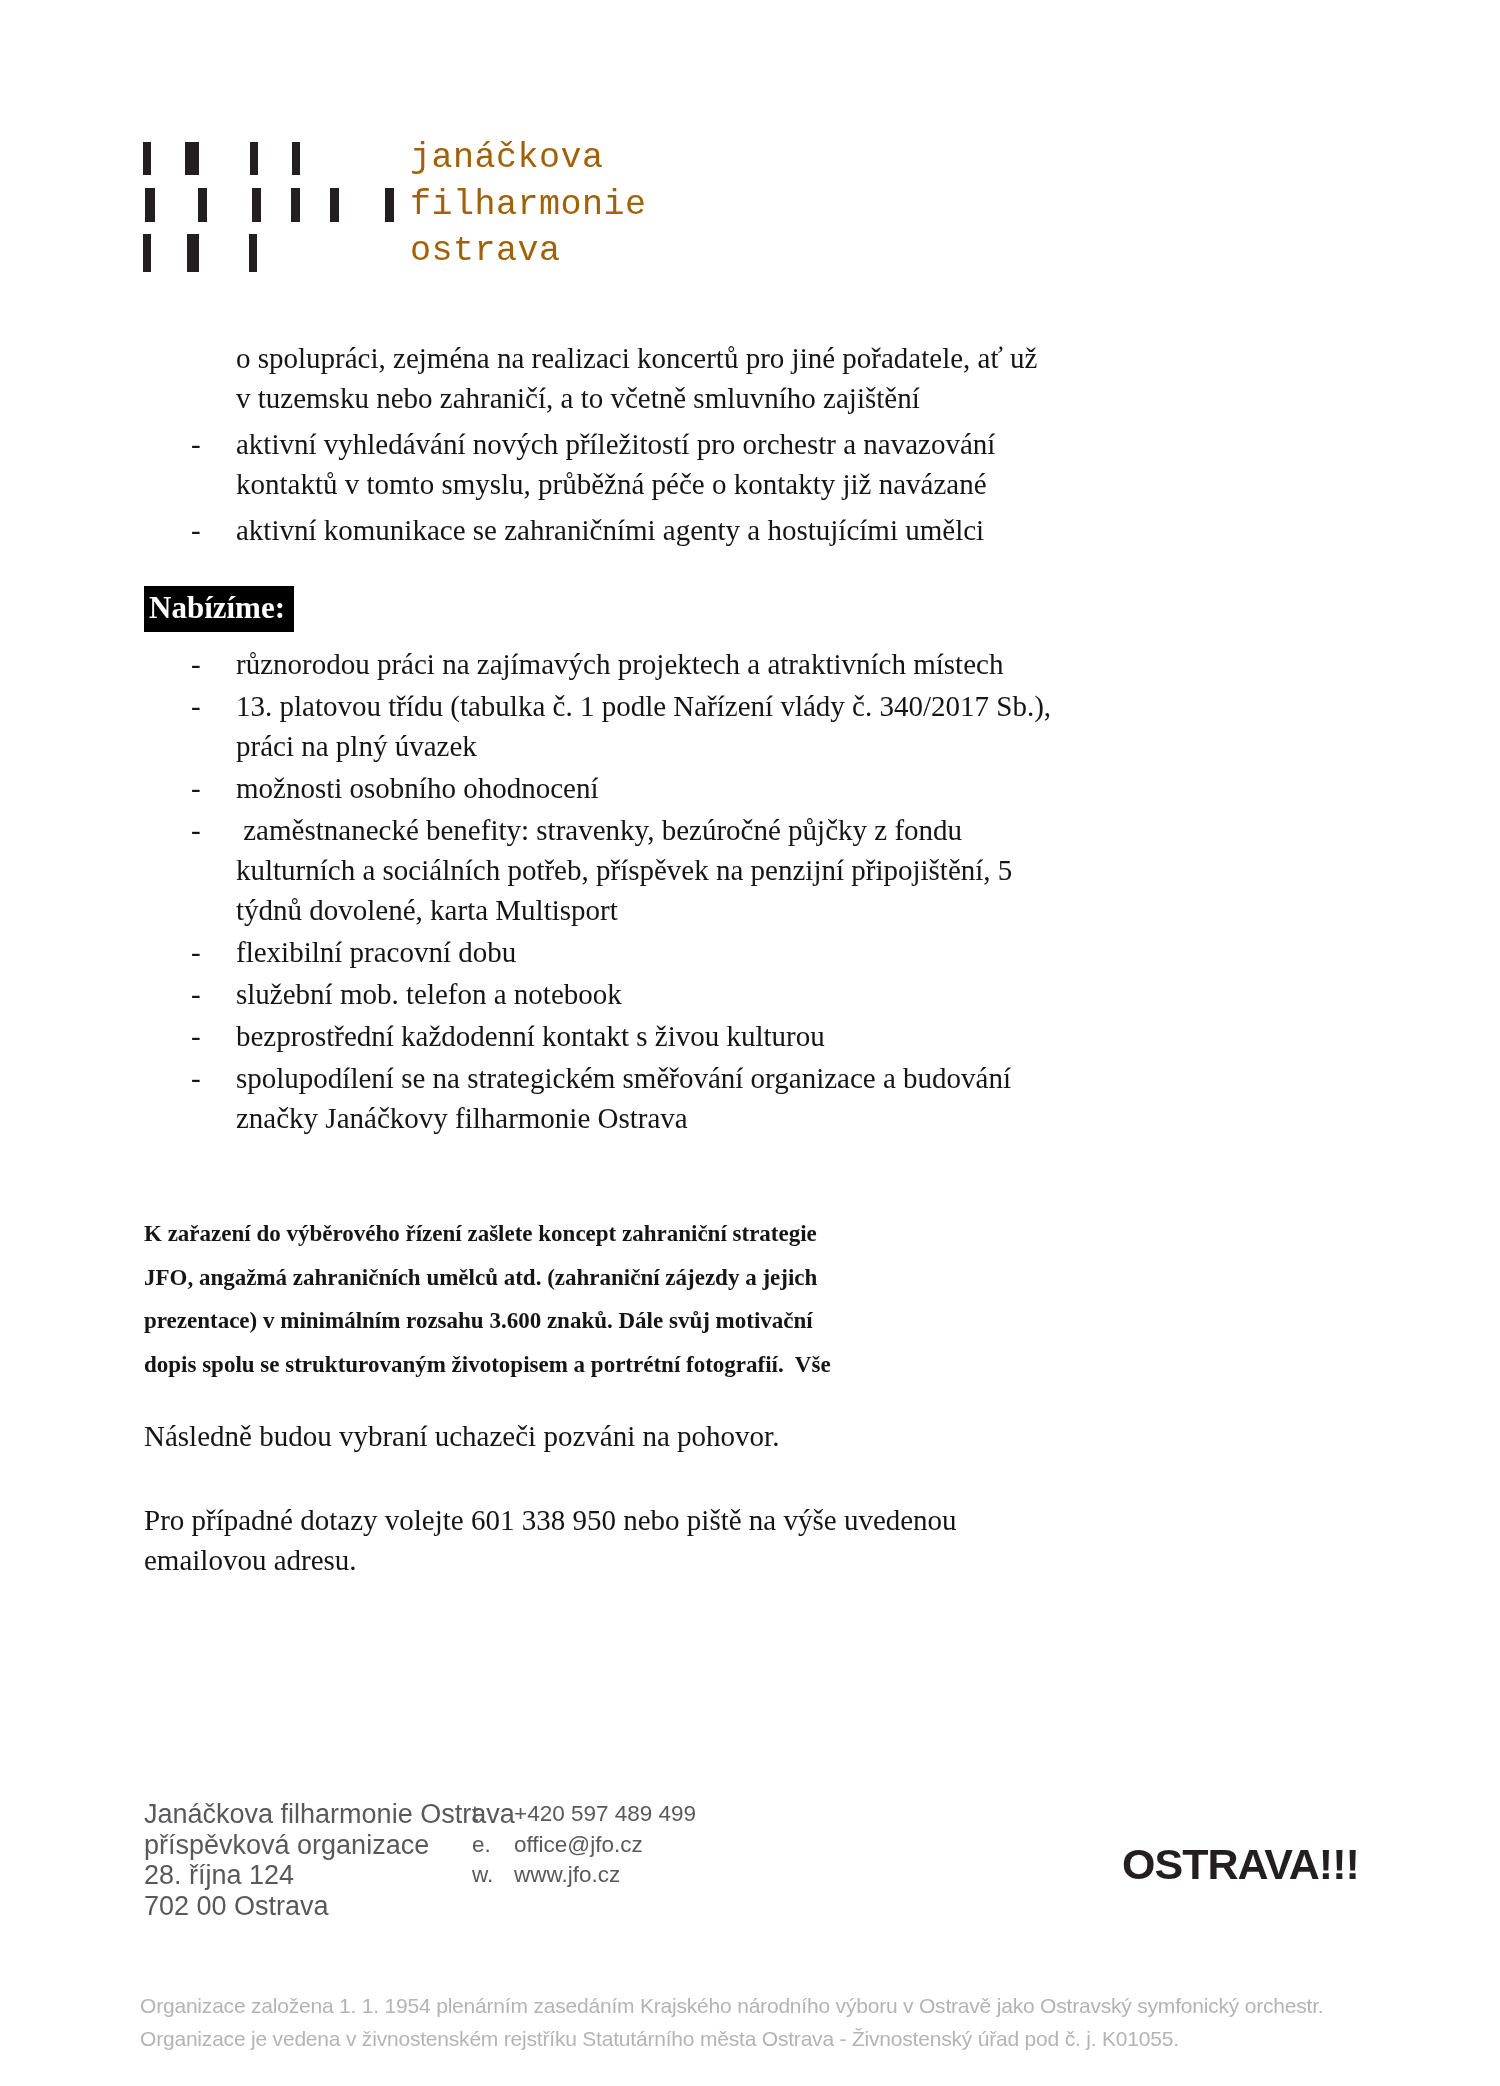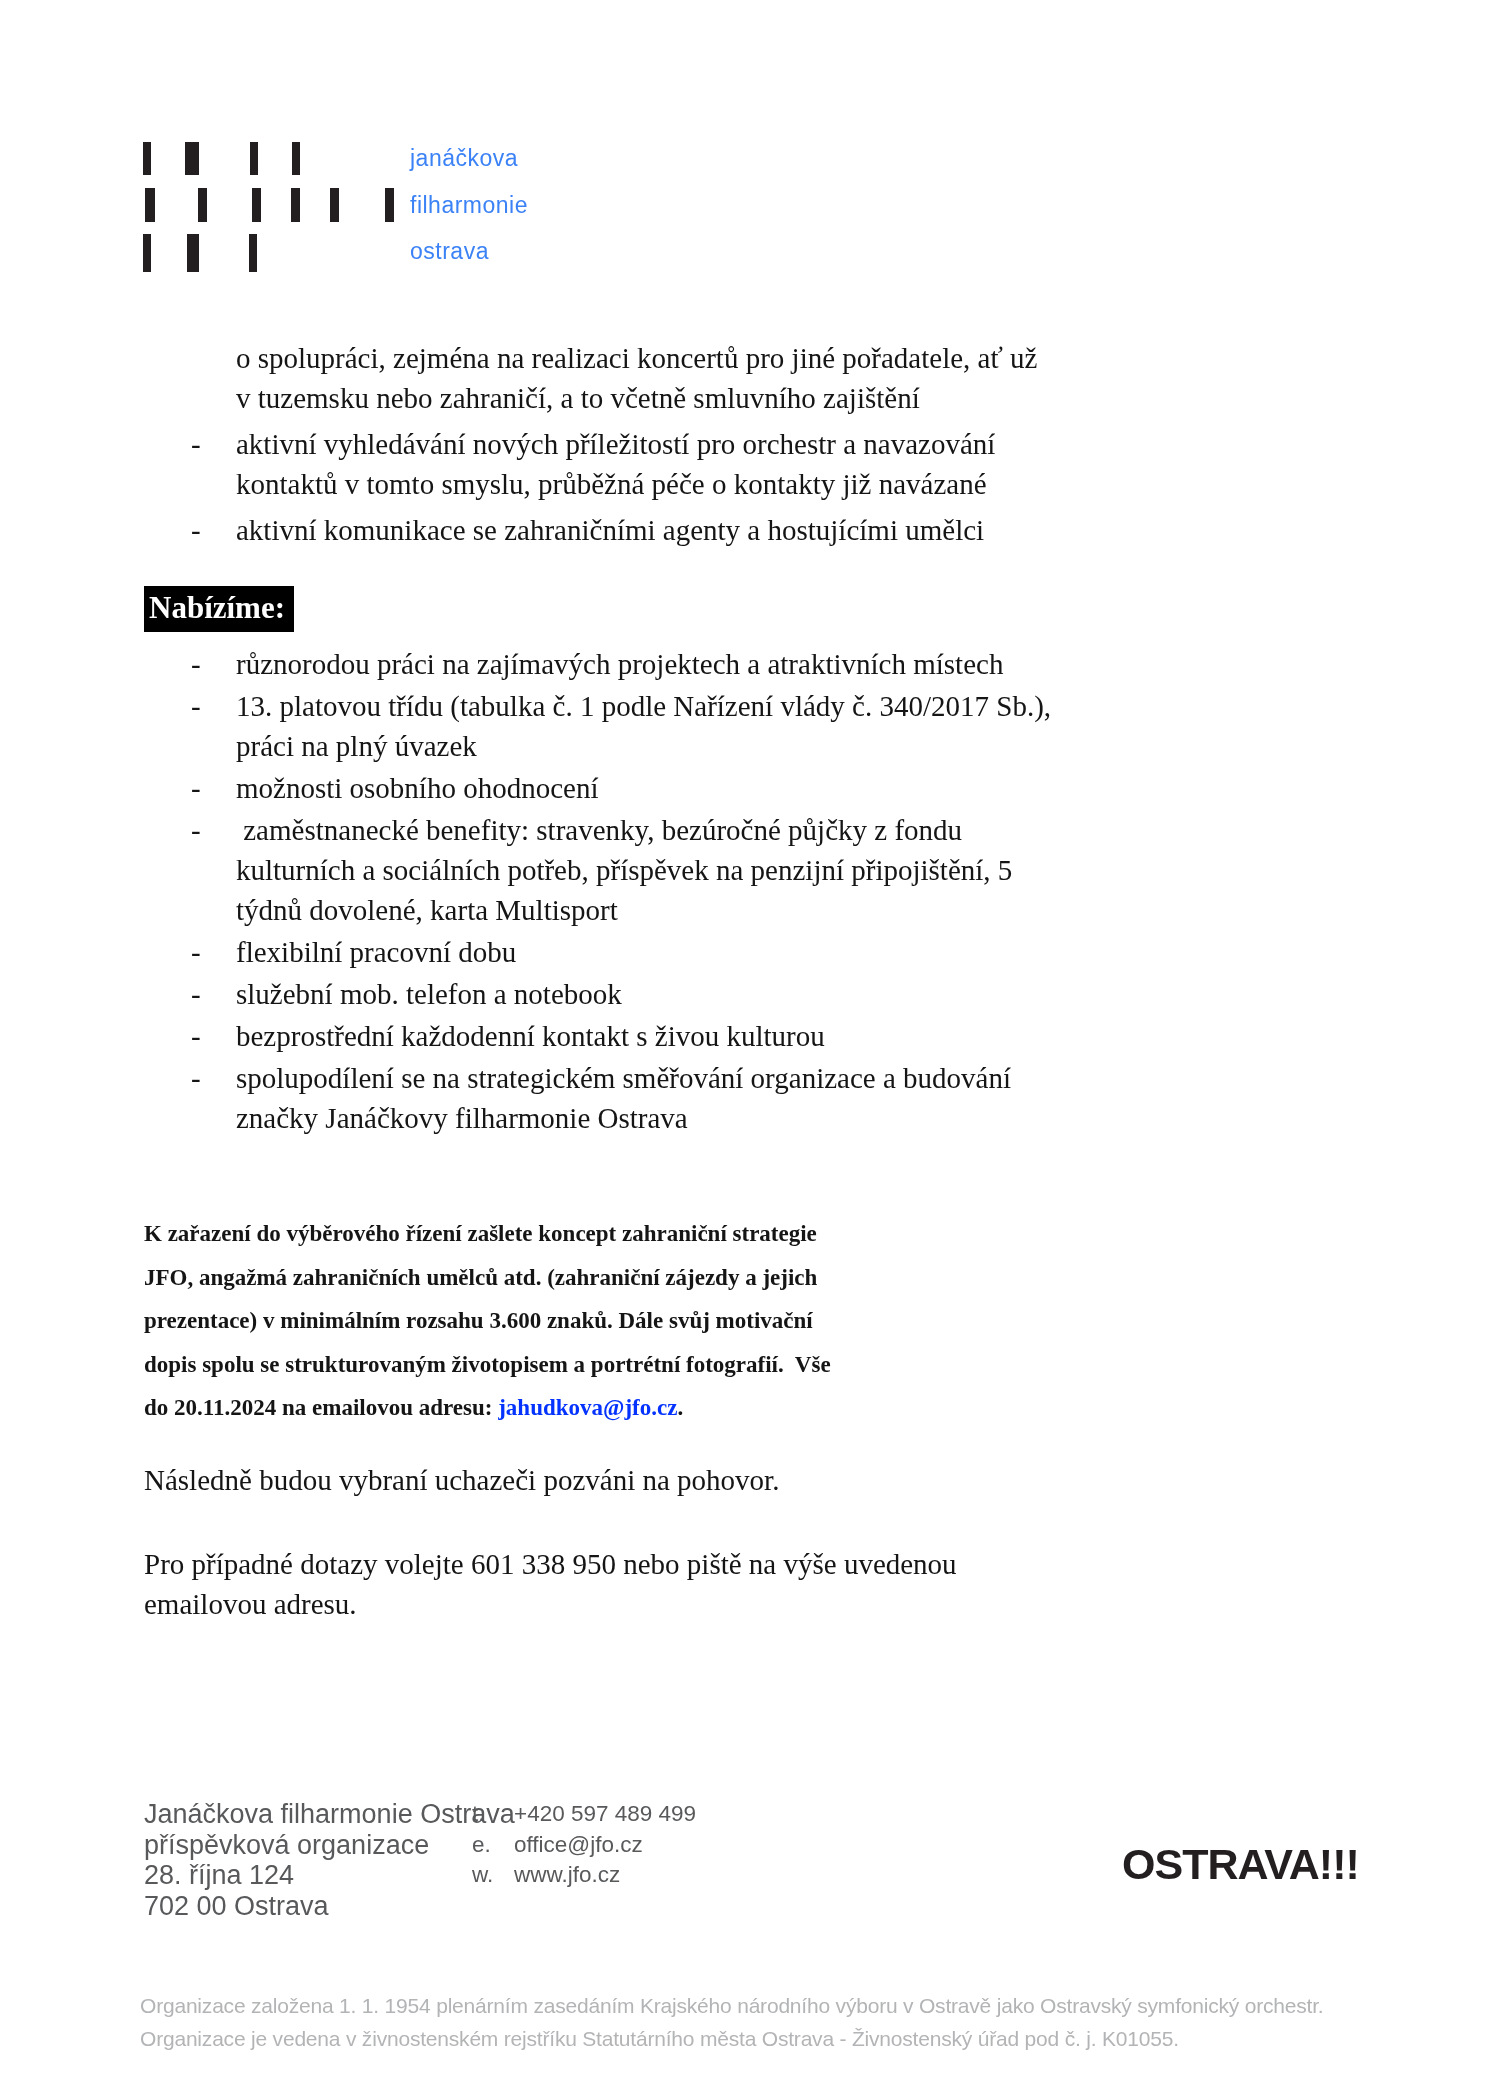--- a/index.html
+++ b/index.html
@@ -12,22 +12,22 @@
     overflow: hidden;
     font-family: "Liberation Serif", serif;
     color: #151515;
   }
 
   
   .logo { position: absolute; left: 143px; top: 140px; width: 620px; height: 140px; }
   .logo svg { position: absolute; left: 0; top: 0; }
   .logo-text {
     position: absolute; left: 267px; top: -5px;
-    font-family: Liberation Sans, sans-serif;
-    font-size: 23px; line-height: 46.5px; color: #3b82f6;
+    font-family: Liberation Mono, monospace;
+    font-size: 35px; line-height: 46.5px; color: #a16207;
     letter-spacing: 0.5px;
   }
   .logo-text span { display: block; }
 
   
   .content { position: absolute; left: 144px; top: 338px; width: 1170px; font-size: 29px; line-height: 40px; }
   .ln { display: block; white-space: pre-wrap; }
 
   .hang { padding-left: 92px; }
 
@@ -206,21 +206,20 @@
           <span class="ln">značky Janáčkovy filharmonie Ostrava</span>
         </span>
       </div>
     </div>
 
     <div class="apply">
       <span class="ln">K zařazení do výběrového řízení zašlete koncept zahraniční strategie</span>
       <span class="ln">JFO, angažmá zahraničních umělců atd. (zahraniční zájezdy a jejich</span>
       <span class="ln">prezentace) v minimálním rozsahu 3.600 znaků. Dále svůj motivační</span>
       <span class="ln">dopis spolu se strukturovaným životopisem a portrétní fotografií.  Vše</span>
-      <span class="ln"><span class="inline-ln">do 20.11.2024 na emailovou adresu: </span><a class="email-link" style="color: rgb(4, 51, 255);">jahudkova@jfo.cz</a><span class="inline-ln">.</span></span>
     </div>
 
     <div class="p-interview">
       <span class="ln">Následně budou vybraní uchazeči pozváni na pohovor.</span>
     </div>
     <div class="p-questions">
       <span class="ln">Pro případné dotazy volejte 601 338 950 nebo piště na výše uvedenou</span>
       <span class="ln">emailovou adresu.</span>
     </div>
   </div>

